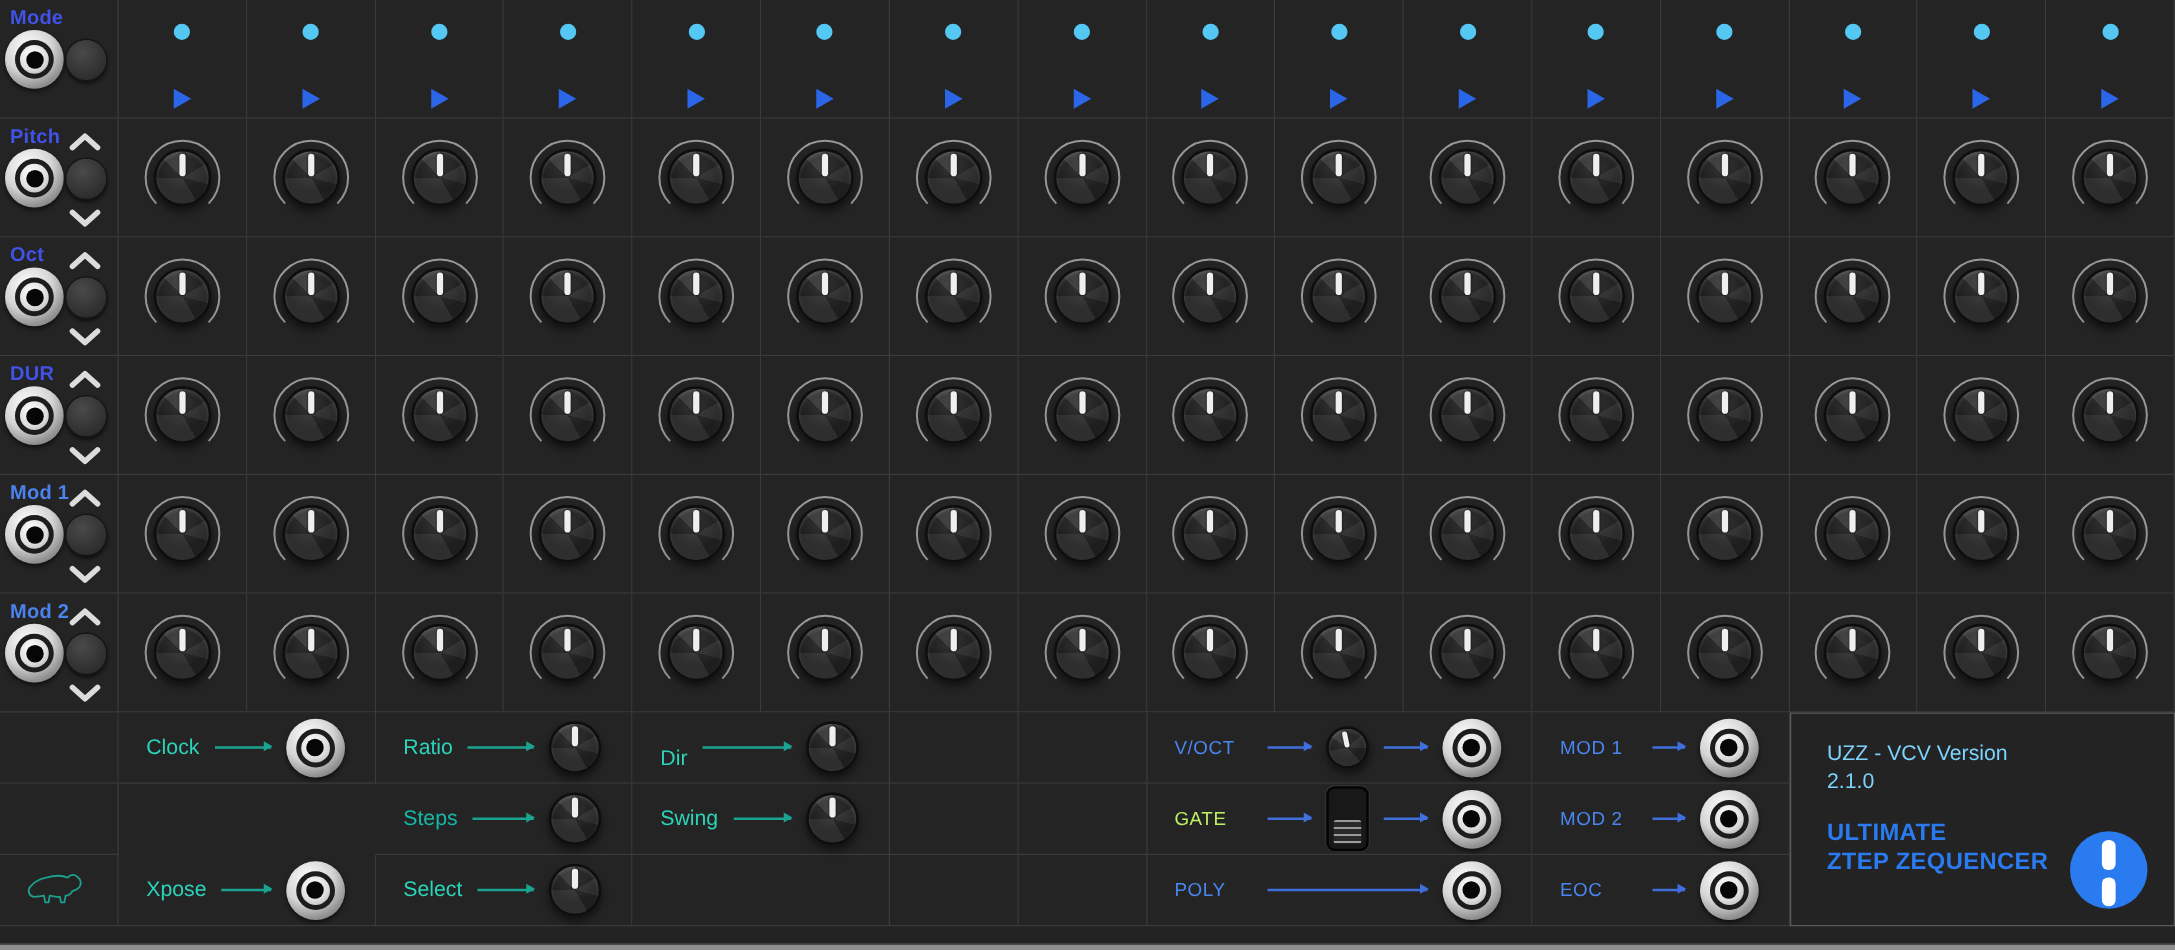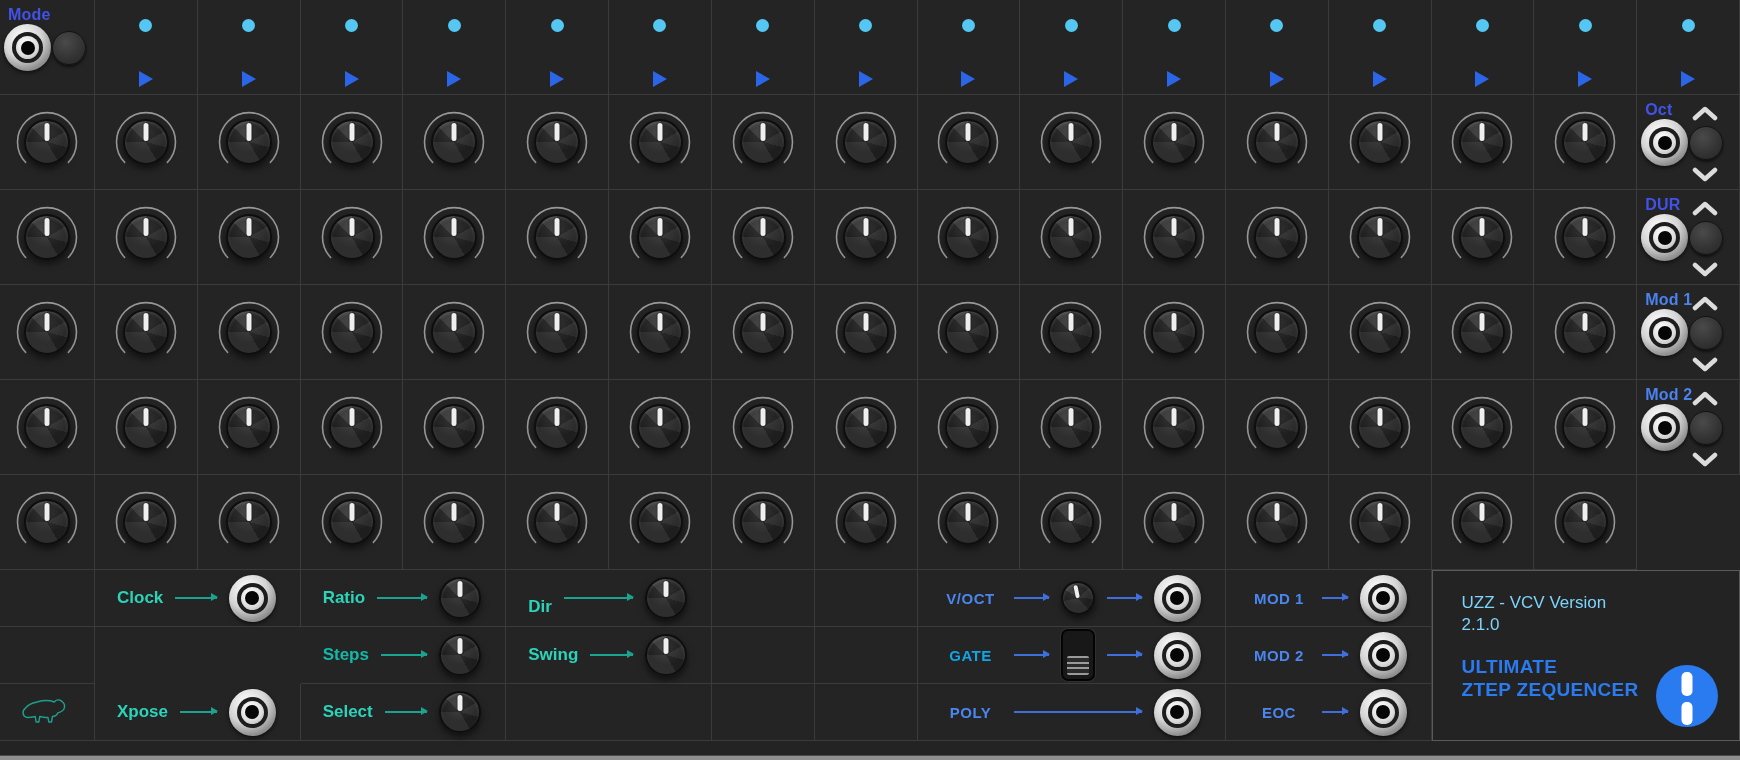--- a/index.html
+++ b/index.html
@@ -49,21 +49,21 @@
   .knob-tiny::before{width:4px;}
 
   
   .mode-cell{display:flex;justify-content:center;align-items:flex-start;gap:24px;padding-top:9px;}
   .step-dot{width:13px;height:13px;border-radius:50%;margin-top:3px;}
   .step-tri{width:0;height:0;border-top:8px solid transparent;border-bottom:8px solid transparent;border-left-width:14px;border-left-style:solid;margin-top:1px;}
   .step-cell{display:grid;place-items:center;}
 
   
   .b-cell{display:flex;align-items:center;padding:0 24px 0 22px;}
-  .b-label{font-weight:700;white-space:nowrap;font-size:17px;text-align:center;}
+  .b-label{font-weight:400;white-space:nowrap;font-size:17px;}
   .accent-blue .b-label{font-size:15px;letter-spacing:.5px;width:62px;}
   .arrow{position:relative;height:2px;background:var(--ac);flex:1;min-width:22px;margin:0 12px;}
   .arrow::after{content:'';position:absolute;right:-1px;top:-4px;width:0;height:0;
     border-top:4px solid transparent;border-bottom:4px solid transparent;border-left:7px solid var(--ac);}
   .gate-switch{width:30px;height:48px;border-radius:7px;background:#181818;border:2px solid #040404;
     box-shadow:0 0 0 1px #303030;position:relative;flex:none;}
   .gate-switch::after{content:'';position:absolute;left:4px;right:4px;bottom:4px;height:19px;border-radius:2px;
     background:repeating-linear-gradient(180deg,#9a9a9a 0 2px,#2a2a2a 2px 5.5px);}
   .bear-cell{display:grid;place-items:center;}
 
@@ -152,20 +152,43 @@
         <span class="step-tri" style="border-left-color: rgb(44, 102, 232);"></span>
       </div>
       <div class="cell step-cell mode-cell">
         <span class="step-dot" style="background: rgb(85, 199, 243);"></span>
         <span class="step-tri" style="border-left-color: rgb(44, 102, 232);"></span>
       </div>
       <div class="cell step-cell mode-cell">
         <span class="step-dot" style="background: rgb(85, 199, 243);"></span>
         <span class="step-tri" style="border-left-color: rgb(44, 102, 232);"></span>
       </div>
+      <div class="cell label-cell">
+        <span class="row-label" style="color: rgb(65, 82, 232);">Pitch</span>
+        <div class="jack">
+          <div class="j-mid">
+            <div class="j-in">
+              <div class="j-hole"></div>
+            </div>
+          </div>
+        </div>
+        <div class="round-button"></div>
+        <div class="chev up">
+          <svg viewBox="0 0 26 15" width="26" height="15">
+            <polyline points="3,12 13,3 23,12" fill="none" stroke="#dcdcdc" stroke-width="4.5" stroke-linecap="round" stroke-linejoin="round"></polyline>
+          </svg>
+        </div>
+        <div class="chev down">
+          <div style="transform:rotate(180deg)">
+            <svg viewBox="0 0 26 15" width="26" height="15">
+              <polyline points="3,12 13,3 23,12" fill="none" stroke="#dcdcdc" stroke-width="4.5" stroke-linecap="round" stroke-linejoin="round"></polyline>
+            </svg>
+          </div>
+        </div>
+      </div>
       <div class="cell step-cell">
         <div class="knob-wrap">
           <svg class="arc" viewBox="0 0 66 66" width="66" height="66">
             <path d="M12.1 53.9 A29.5 29.5 0 1 1 53.9 53.9" fill="none" stroke="#b5b5b5" stroke-width="1.6" opacity="0.8"></path>
           </svg>
           <div class="knob k46"></div>
         </div>
       </div>
       <div class="cell step-cell">
         <div class="knob-wrap">
@@ -955,21 +978,21 @@
         <span class="arrow" style="--ac: #3e6fdd;"></span>
         <div class="jack">
           <div class="j-mid">
             <div class="j-in">
               <div class="j-hole"></div>
             </div>
           </div>
         </div>
       </div>
       <div class="cell b-cell accent-blue" style="grid-area: 2 / 10 / auto / span 3;">
-        <span class="b-label" style="color: #0ea5e9;">GATE</span>
+        <span class="b-label" style="color: #bef264;">GATE</span>
         <span class="arrow" style="--ac: #3e6fdd;"></span>
         <div class="gate-switch"></div>
         <span class="arrow" style="--ac: #3e6fdd;"></span>
         <div class="jack">
           <div class="j-mid">
             <div class="j-in">
               <div class="j-hole"></div>
             </div>
           </div>
         </div>

